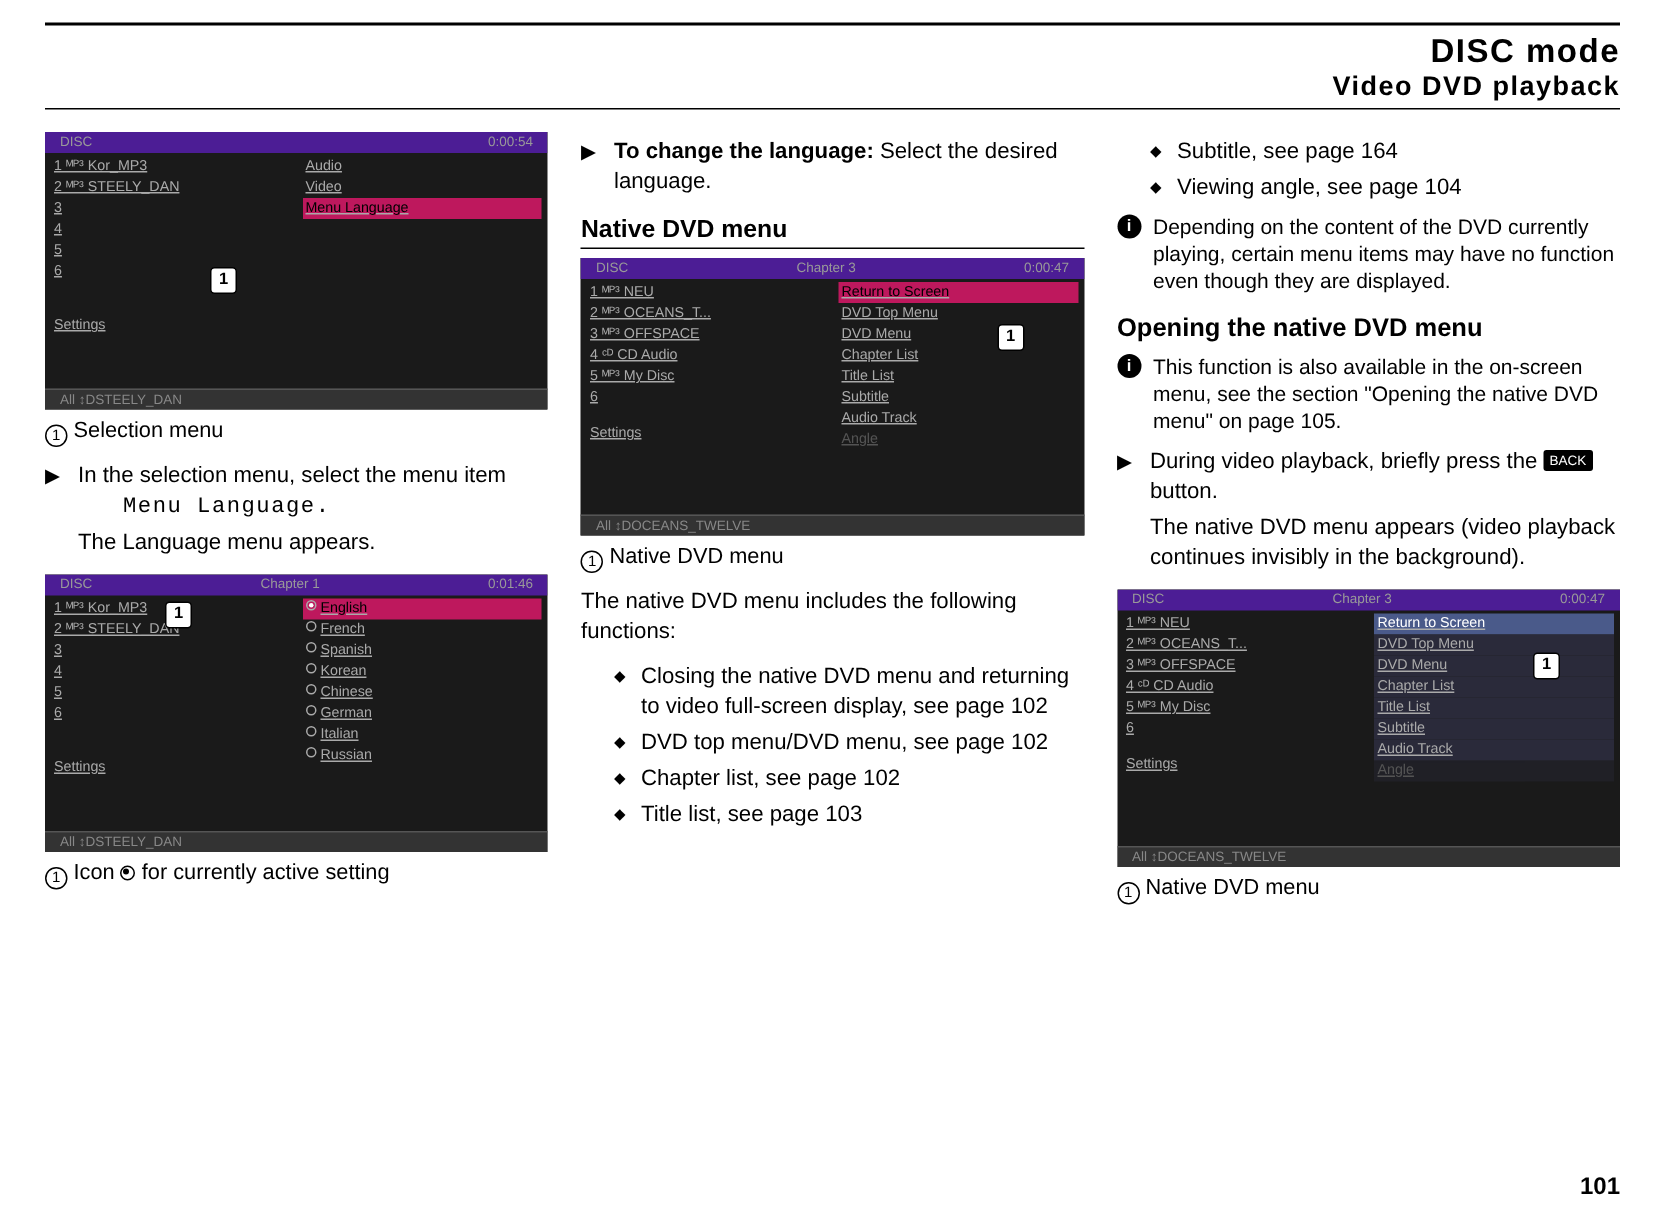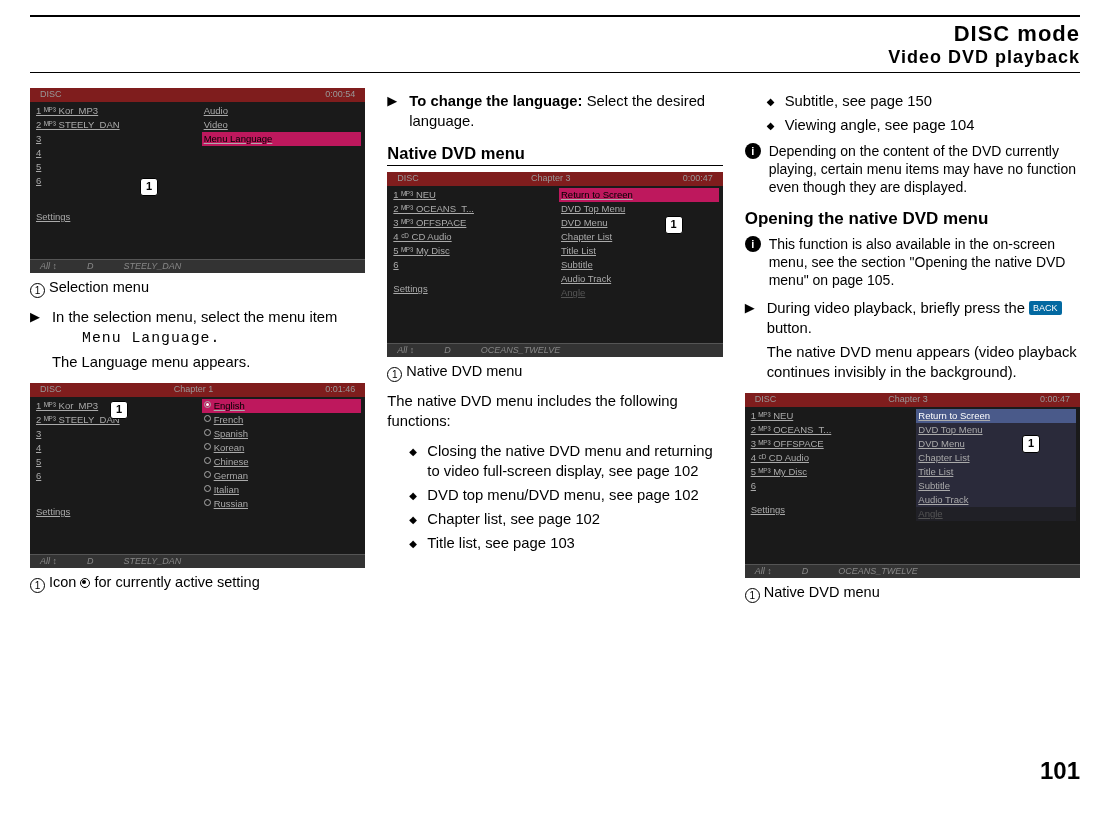--- a/index.html
+++ b/index.html
@@ -41,21 +41,21 @@
     background: #1a1a1a;
     width: 100%;
     height: 185px;
     margin-bottom: 6px;
     position: relative;
     font-size: 9.5px;
     color: #aaa;
     overflow: hidden;
   }
   .ss-topbar {
-    background: #7f1d1d;
+    background: #4c1d95;
     height: 14px;
     display: flex;
     justify-content: space-between;
     padding: 1px 10px;
     font-size: 9px;
     color: #999;
   }
   .ss-body { display: flex; height: calc(100% - 28px); text-decoration: underline; }
   .ss-left {
     width: 50%;
@@ -71,22 +71,20 @@
     color: #000;
   }
   .ss-bottombar {
     background: #333;
     height: 25px;
     border-top: 1px solid #555;
     font-size: 9px;
     color: #888;
     padding: 1px 10px;
     display:flex;
-    gap: 30px;
-    font-style: italic;
   }
   .callout {
     position: absolute;
     width: 18px;
     height: 18px;
     background: #fff;
     border: 1.5px solid #000;
     border-radius: 3px;
     color: #000;
     font-weight: bold;
@@ -143,21 +141,21 @@
     margin: 12px 0 6px 0;
   }
   .info-row { display: flex; align-items: flex-start; margin: 6px 0 10px 0; gap:8px;}
   .info-icon {
     width: 16px; height: 16px; background:#000; color:#fff; border-radius:50%;
     font-weight:bold; font-size:11px; text-align:center; line-height:16px;
     flex-shrink:0; margin-top:1px;
   }
   .info-txt { flex:1; font-size:14px; line-height:1.3; }
   .back-btn {
-    display:inline-block; background:#0369a1; color:#fff; font-size:9px;
+    display:inline-block; background:#000000; color:#fff; font-size:9px;
     padding: 1px 4px; vertical-align:2px; border-radius:2px;
   }
   .dot-icon {
     display:inline-block;
     width:10px; height:10px;
     border: 1.8px solid #000;
     border-radius:50%;
     position:relative;
     vertical-align:-1px;
   }
@@ -165,23 +163,23 @@
     content:"";
     position:absolute;
     width:4px; height:4px;
     background:#000;
     border-radius:50%;
     top:1px; left:1px;
   }
   .mono { font-family: Liberation Mono, monospace; letter-spacing: 1px; padding-left: 30px; }
   .pagenum {
     position:absolute;
-    bottom: 28px; right: 30px;
+    bottom: 12px; right: 30px;
     font-weight:bold;
-    font-size: 24px;
+    font-size: 16px;
   }
   .radio { display:inline-block; width:7px; height:7px; border:1px solid #aaa; border-radius:50%; margin-right:3px; vertical-align:1px; }
   .radio.sel::after { content:""; display:block; width:3px; height:3px; background:#fff; border-radius:50%; margin:1px; }
 </style>
 </head>
 <body>
 
 <div class="header-block">
   <div class="header-title">DISC mode</div>
   <div class="header-sub">Video DVD playback</div>
@@ -331,21 +329,21 @@
     <ul class="bullets">
       <li>Closing the native DVD menu and returning to video full-screen display, see page 102</li>
       <li>DVD top menu/DVD menu, see page 102</li>
       <li>Chapter list, see page 102</li>
       <li>Title list, see page 103</li>
     </ul>
   </div>
 
   <div class="col">
     <ul class="bullets">
-      <li>Subtitle, see page 150</li>
+      <li>Subtitle, see page 164</li>
       <li>Viewing angle, see page 104</li>
     </ul>
 
     <div class="info-row">
       <div class="info-icon">i</div>
       <div class="info-txt">Depending on the content of the DVD currently playing, certain menu items may have no function even though they are displayed.</div>
     </div>
 
     <div class="h-sub-nb">Opening the native DVD menu</div>
 

